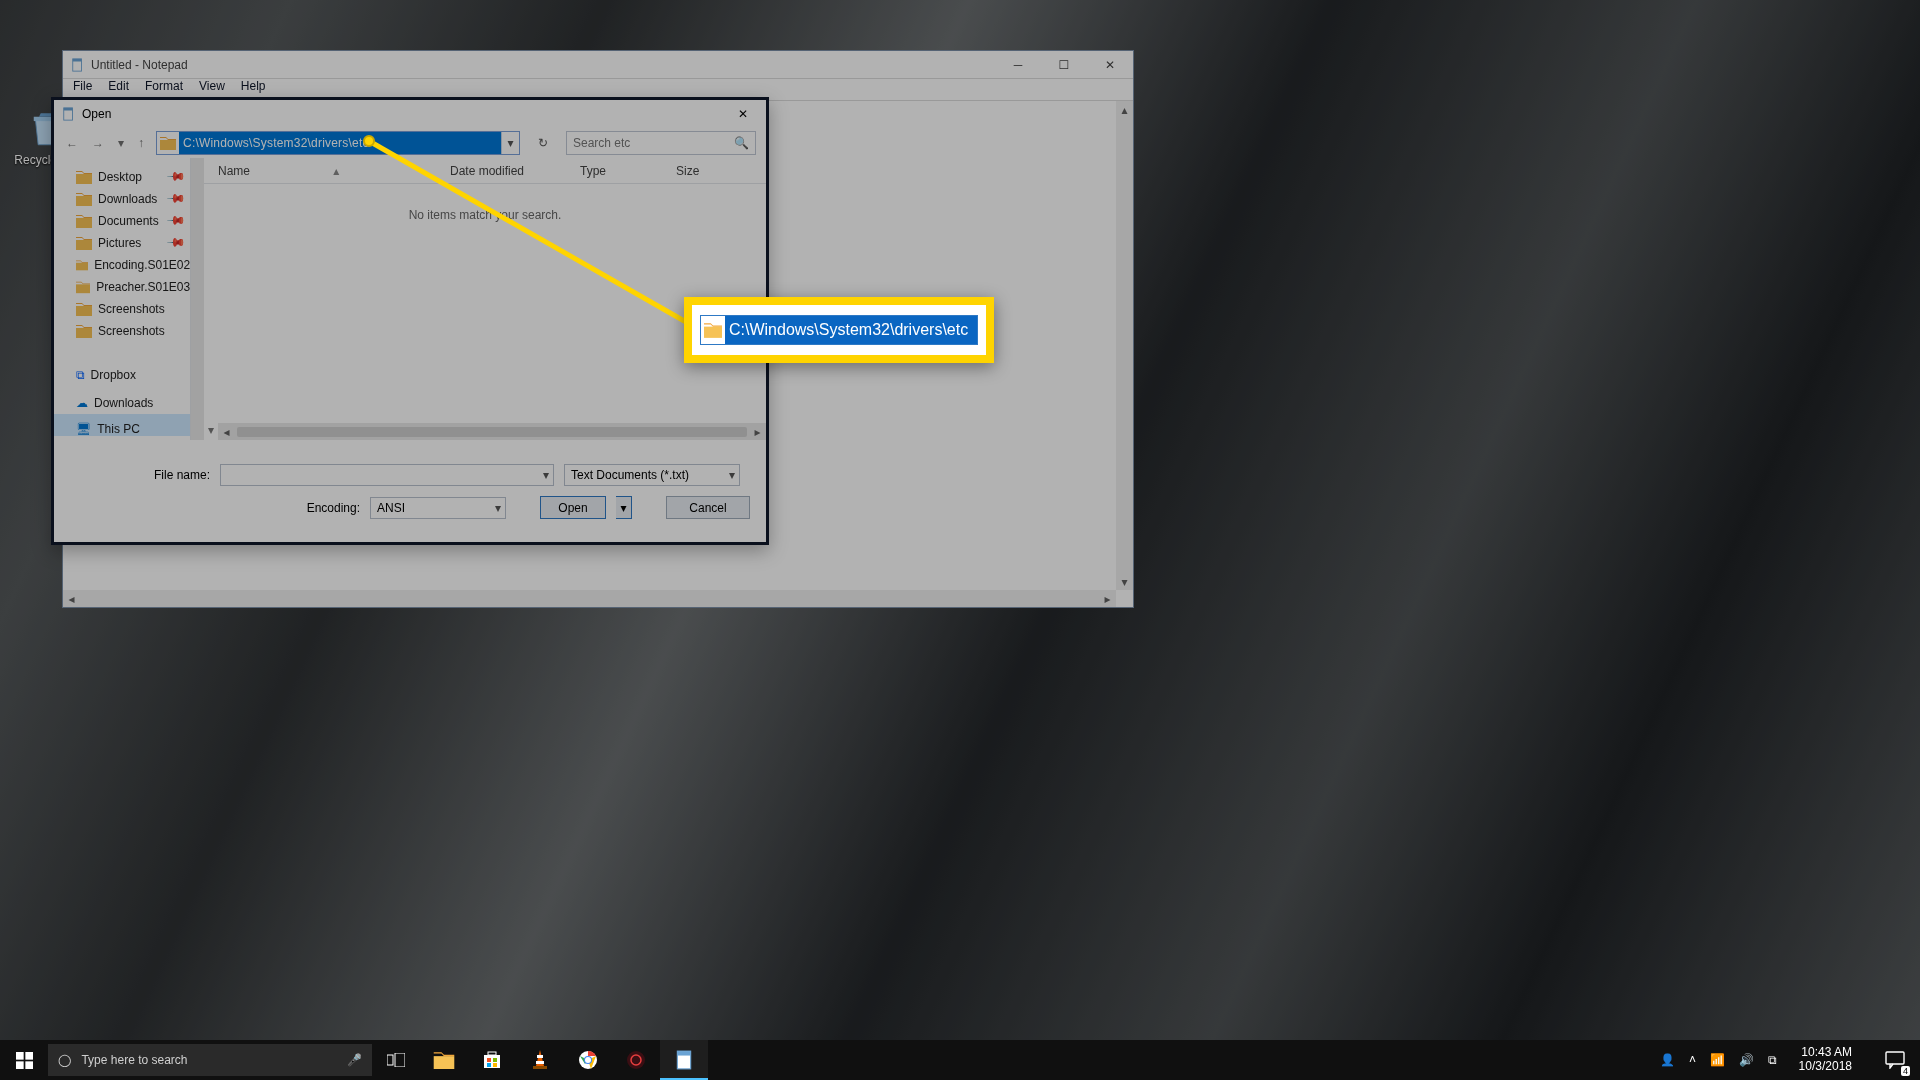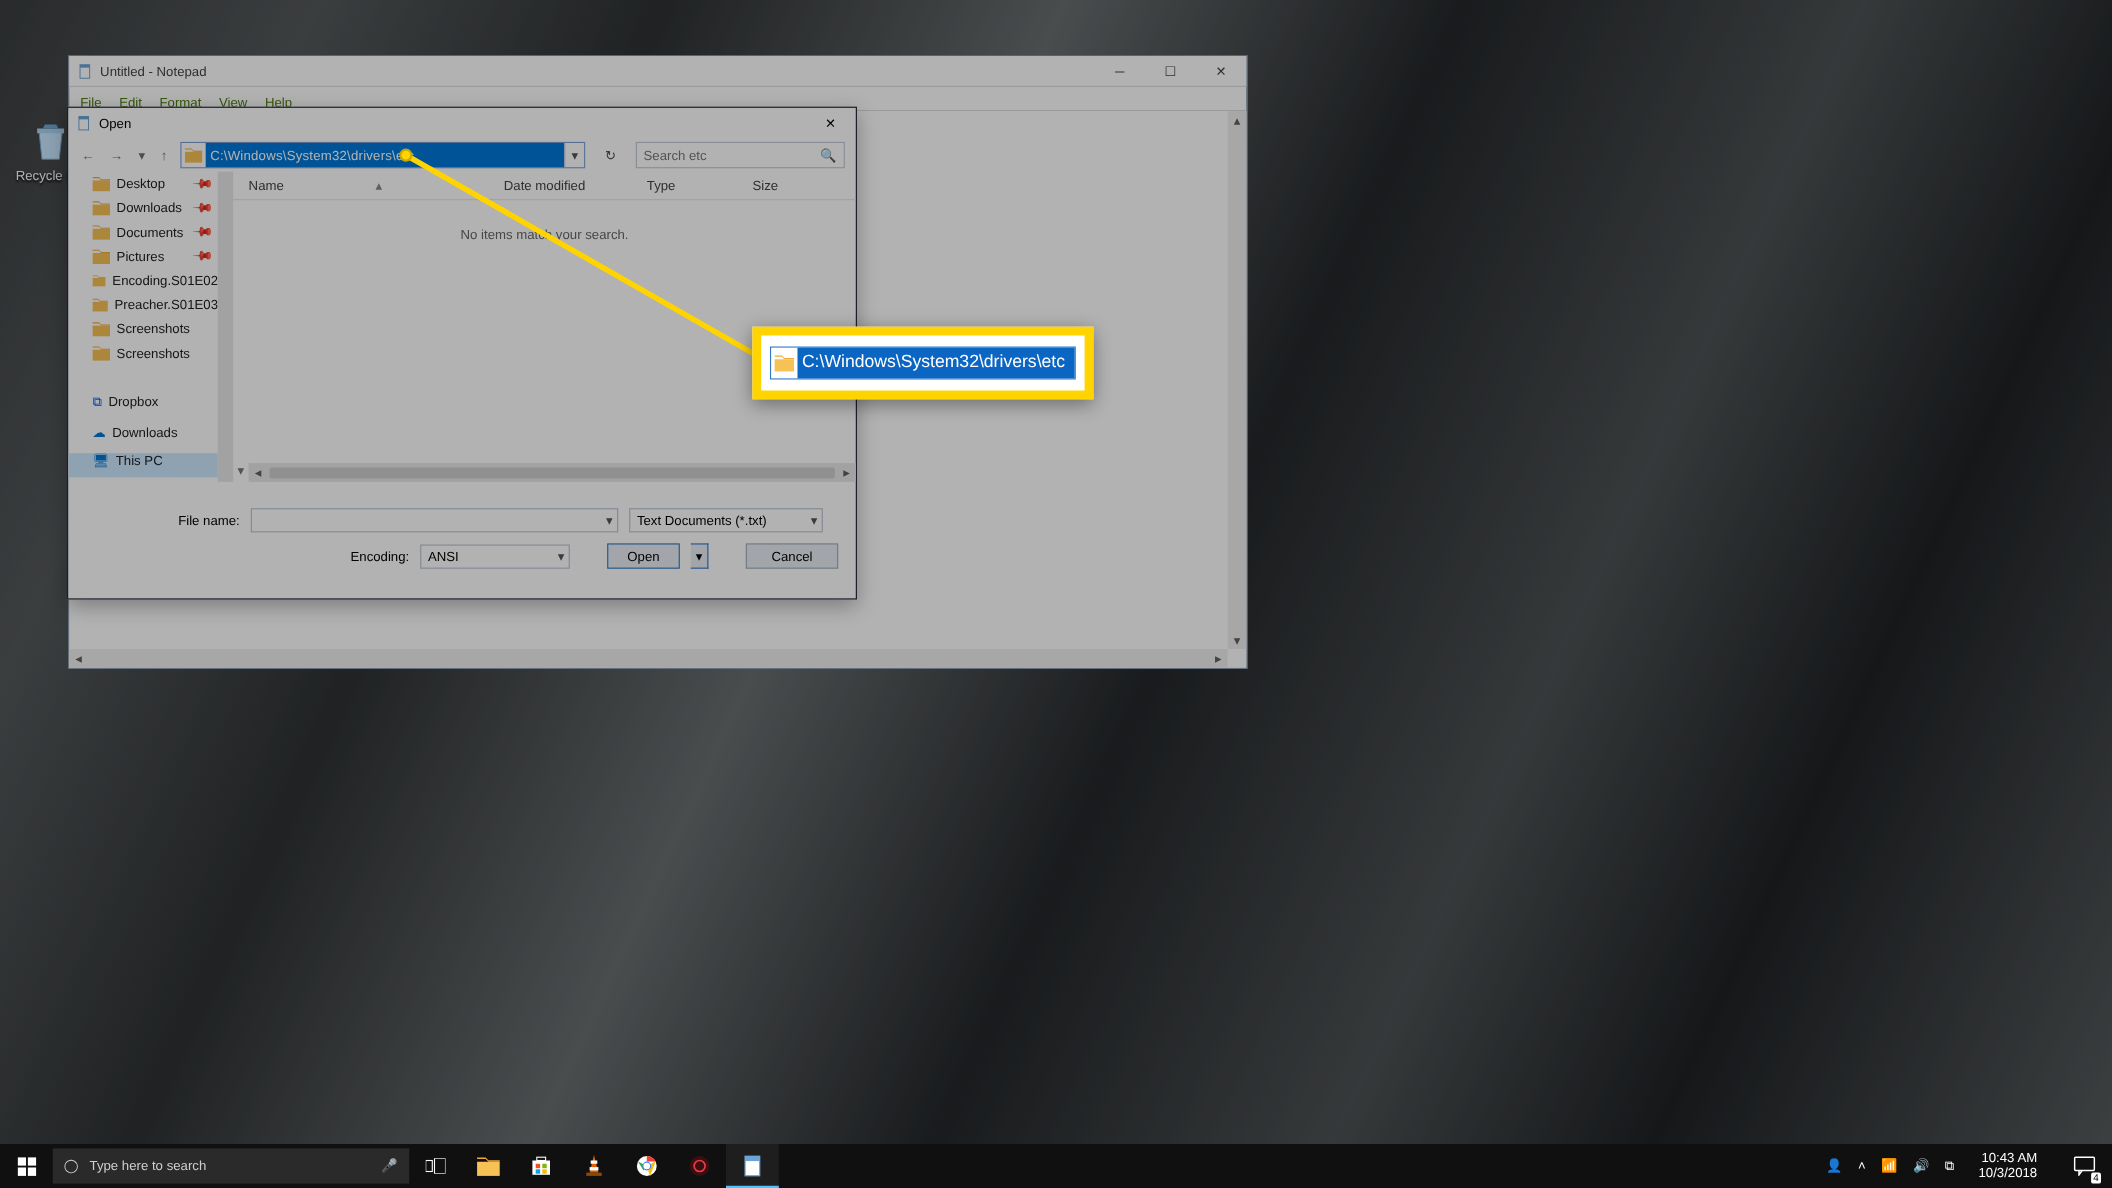--- a/index.html
+++ b/index.html
@@ -33,33 +33,33 @@
 #notepad {
   position: absolute; left: 62px; top: 50px; width: 1072px; height: 558px;
   background: #fff; border: 1px solid #7a8fa6;
 }
 #np-titlebar { height: 28px; background: #fff; display: flex; align-items: center;
                border-bottom: 1px solid #dcdcdc; }
 #np-title { padding-left: 8px; display: flex; align-items: center; gap: 6px; color: #444; }
 #np-winbtns { margin-left: auto; display: flex; }
 #np-winbtns div { width: 46px; height: 28px; display: flex; align-items: center; justify-content: center;
                    color: #444; }
-#np-menubar { height: 22px; display: flex; align-items: flex-end; gap: 16px; padding: 0 10px;
-              color: #4d7c0f; border-bottom: 1px solid #dcdcdc; }
+#np-menubar { height: 22px; display: flex; align-items: flex-start; gap: 16px; padding: 0 10px;
+              color: #0f172a; border-bottom: 1px solid #dcdcdc; }
 #np-body { position: relative; width: 100%; height: calc(100% - 50px); background: #fff; }
 .scrollbar-v { position: absolute; right: 0; top: 0; bottom: 17px; width: 17px; background: #f0f0f0;
                display: flex; flex-direction: column; align-items: center; }
 .scrollbar-h { position: absolute; left: 0; right: 17px; bottom: 0; height: 17px; background: #f0f0f0;
                display: flex; align-items: center; }
 .sb-btn { width: 17px; height: 17px; display:flex; align-items:center; justify-content:center; color:#606060;}
 
 
 #opendlg {
-  position: absolute; left: 61px; top: 97px; width: 718px; height: 448px;
-  background: #fff; border: 1px solid #0f172a;
+  position: absolute; left: 51px; top: 97px; width: 718px; height: 448px;
+  background: #fff; border: 3px solid #0f172a;
   box-shadow: 0 6px 18px rgba(0,0,0,.3);
 }
 #od-titlebar { height: 28px; display: flex; align-items: center; padding-left: 8px; }
 #od-title { display:flex; align-items:center; gap:6px; color:#000; }
 #od-close { margin-left:auto; width:46px; height:28px; display:flex; align-items:center; justify-content:center; color:#000;}
 #od-navrow { height: 30px; display:flex; align-items:center; gap:10px; padding:0 10px; }
 .navbtn { color:#707070; padding:0 2px; }
 #addrbox { flex:1; height:24px; border:1px solid #7aa0d8; background:#fff; display:flex; align-items:center; }
 #addr-icon { width:22px; height:22px; display:flex;align-items:center;justify-content:center;}
 #addr-text { flex:1; height:100%; background:#0078d7; color:#fff; display:flex; align-items:center; padding:0 4px;
@@ -67,21 +67,21 @@
 #addr-dd  { width:18px; height:100%; display:flex; align-items:center; justify-content:center; color:#555;
             border-left:1px solid #c3d3e8;}
 #refresh  { width:26px; height:24px; display:flex; align-items:center; justify-content:center; color:#555;}
 #searchbox{ width:190px; height:24px; border:1px solid #c0c8d4; display:flex; align-items:center; padding:0 6px; color:#777;}
 #searchbox span:last-child{ margin-left:auto;}
 #od-toolbar{ height:28px; background:#f5f6f7; border-top:1px solid #e3e6ea; border-bottom:1px solid #e3e6ea;
              display:flex; align-items:center; gap:18px; padding:0 14px;}
 #od-toolbar-right{ margin-left:auto; display:flex; align-items:center; gap:14px;}
 #od-body{ display:flex; height: 282px; }
 #od-tree{ width:150px; border-right:1px solid #e3e6ea; overflow:hidden; padding:4px 0;}
-.tree-item{ height:22px; display:flex; align-items:flex-start; gap:6px; padding-left:22px; color:#222;}
+.tree-item{ height:22px; display:flex; align-items:flex-end; gap:6px; padding-left:22px; color:#222;}
 .tree-item.sel{ background:#cde8ff;}
 .pin{ margin-left:auto; margin-right:6px; color:#777; transform:rotate(45deg);}
 .tree-scroll{ width:14px; background:#e9e9e9; }
 #od-tree-wrap{ display:flex; width:150px;}
 #od-list{ flex:1; display:flex; flex-direction:column; position:relative;}
 #listhdr{ height:26px; border-bottom:1px solid #e3e6ea; display:flex; align-items:center; color:#444;}
 #listhdr div{ padding:0 8px;}
 .col-name{ width:238px; } .col-date{ width:130px;} .col-type{ width:96px;} .col-size{ width:70px;}
 #empty-msg{ margin-top:24px; align-self:center; color:#666;}
 #od-hscroll{ height:17px; background:#e9e9e9; display:flex; align-items:center;}

